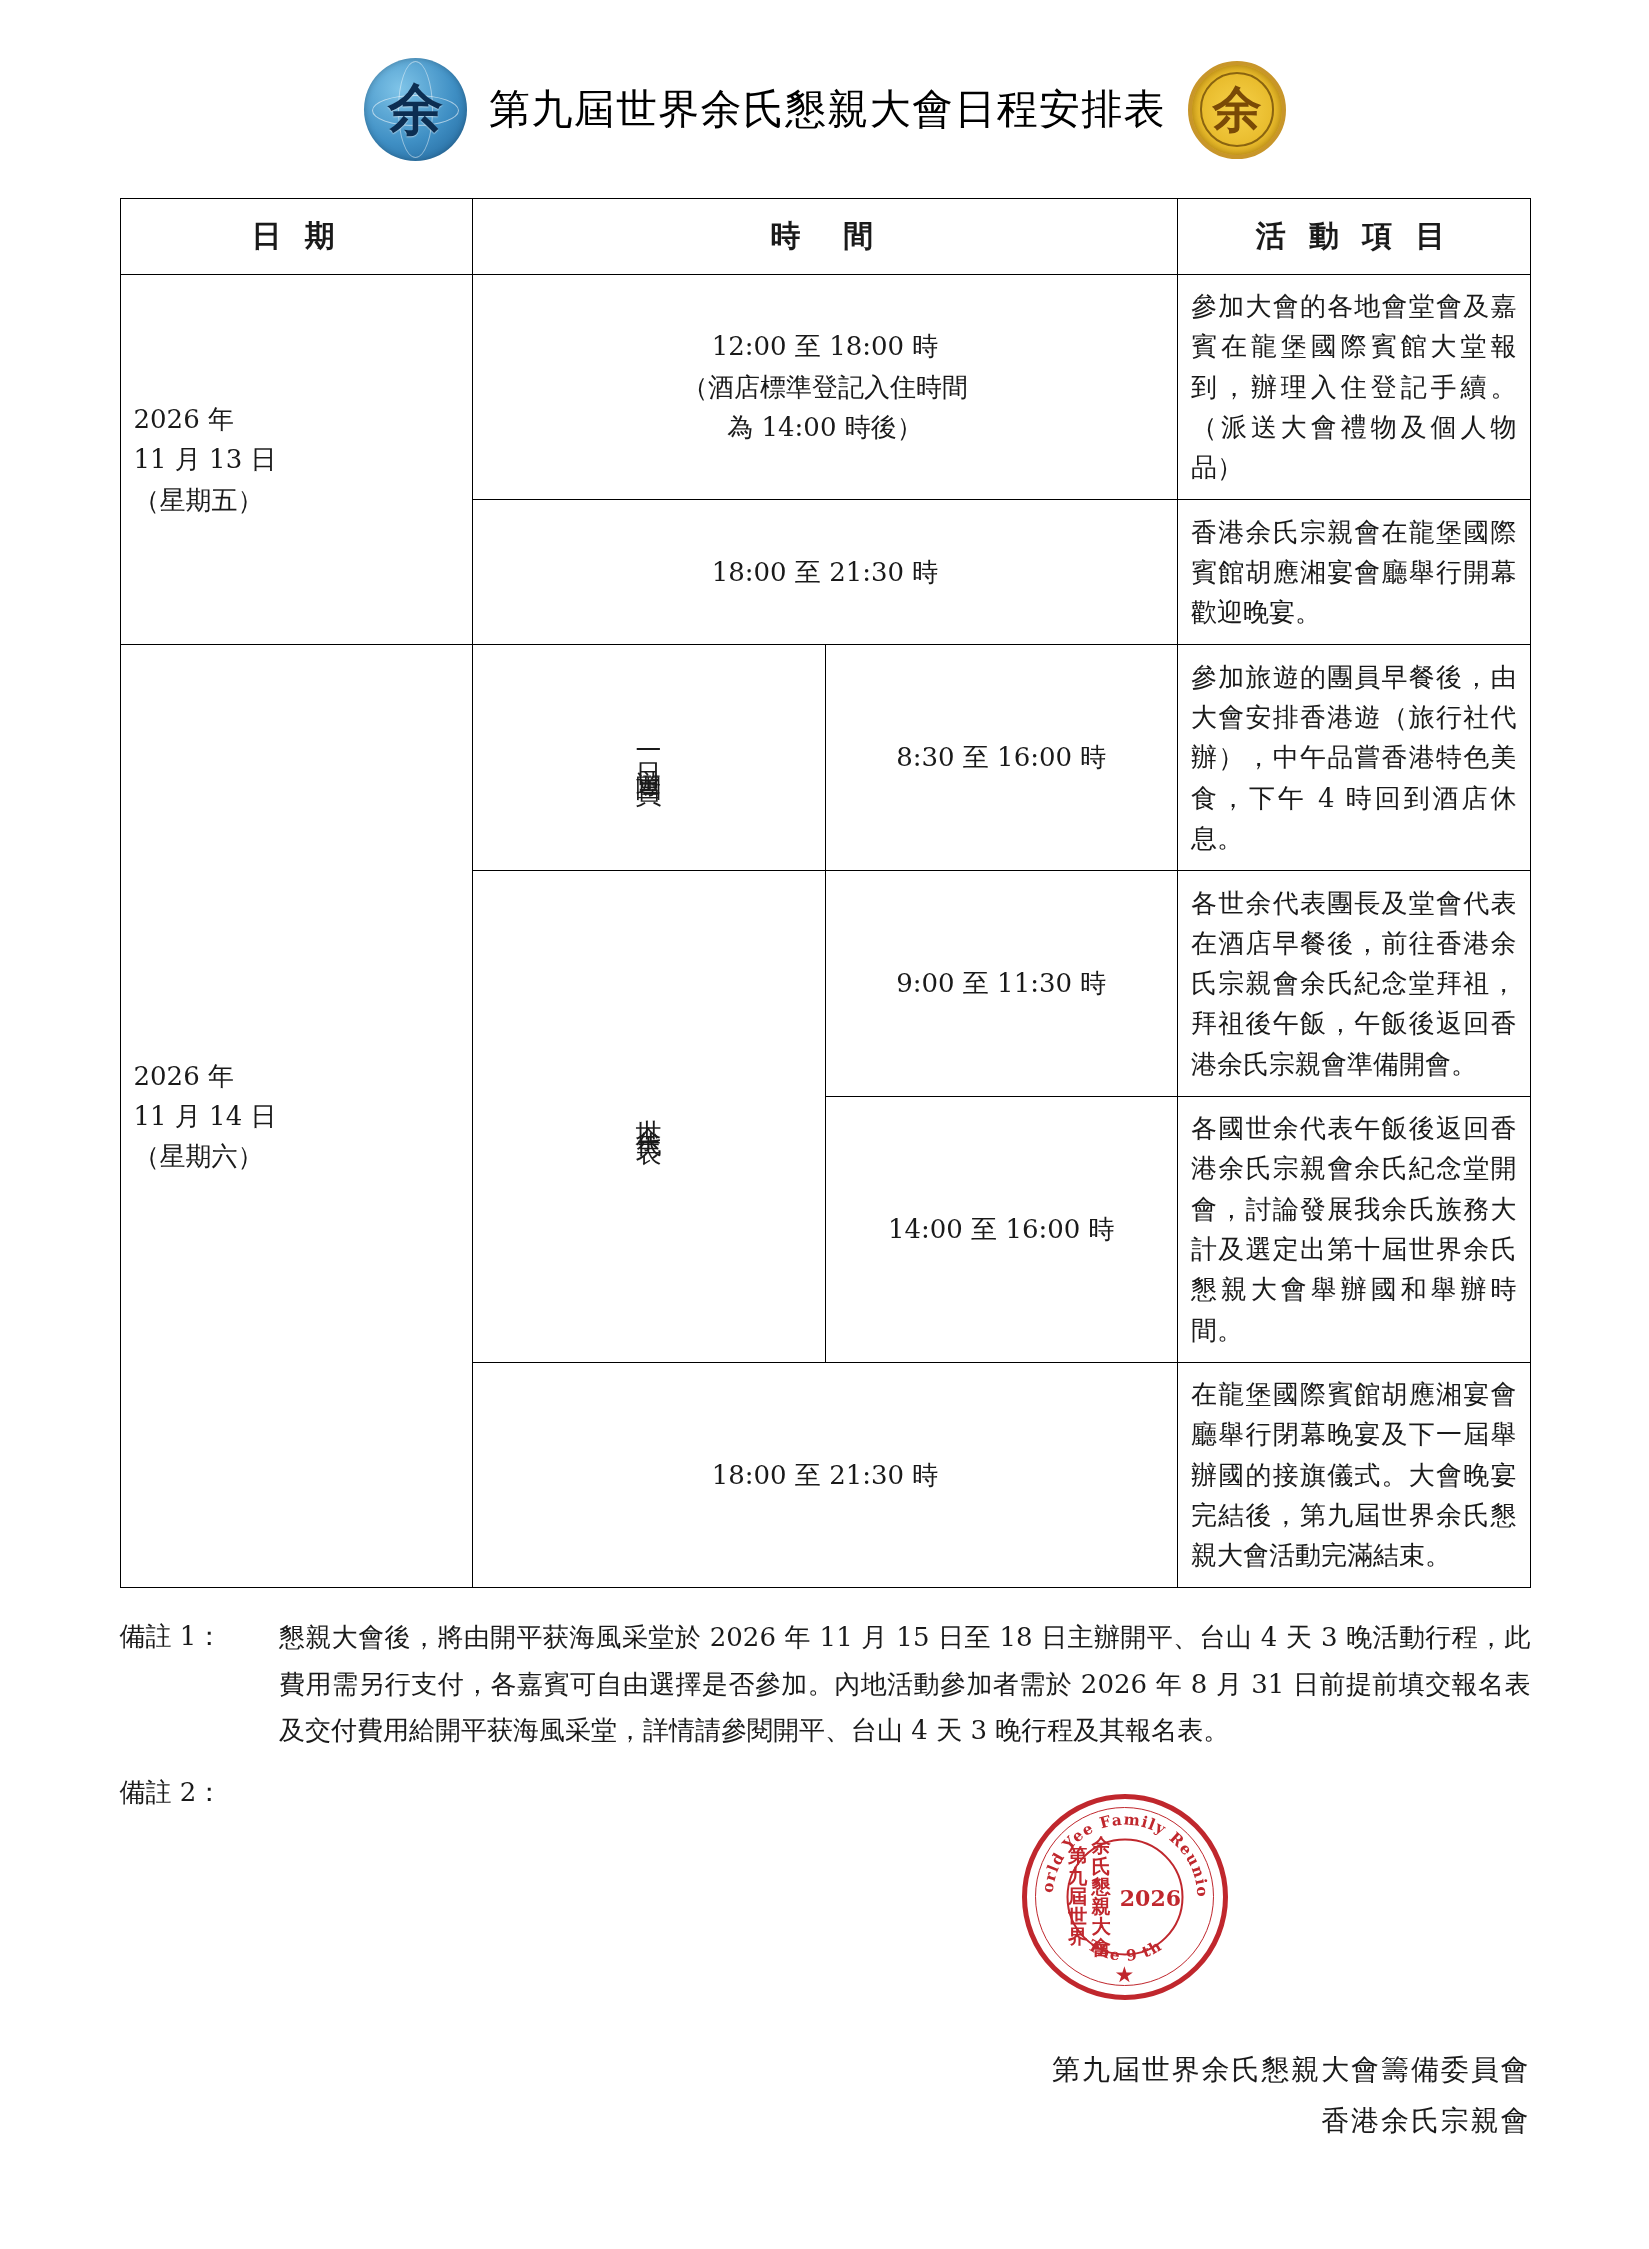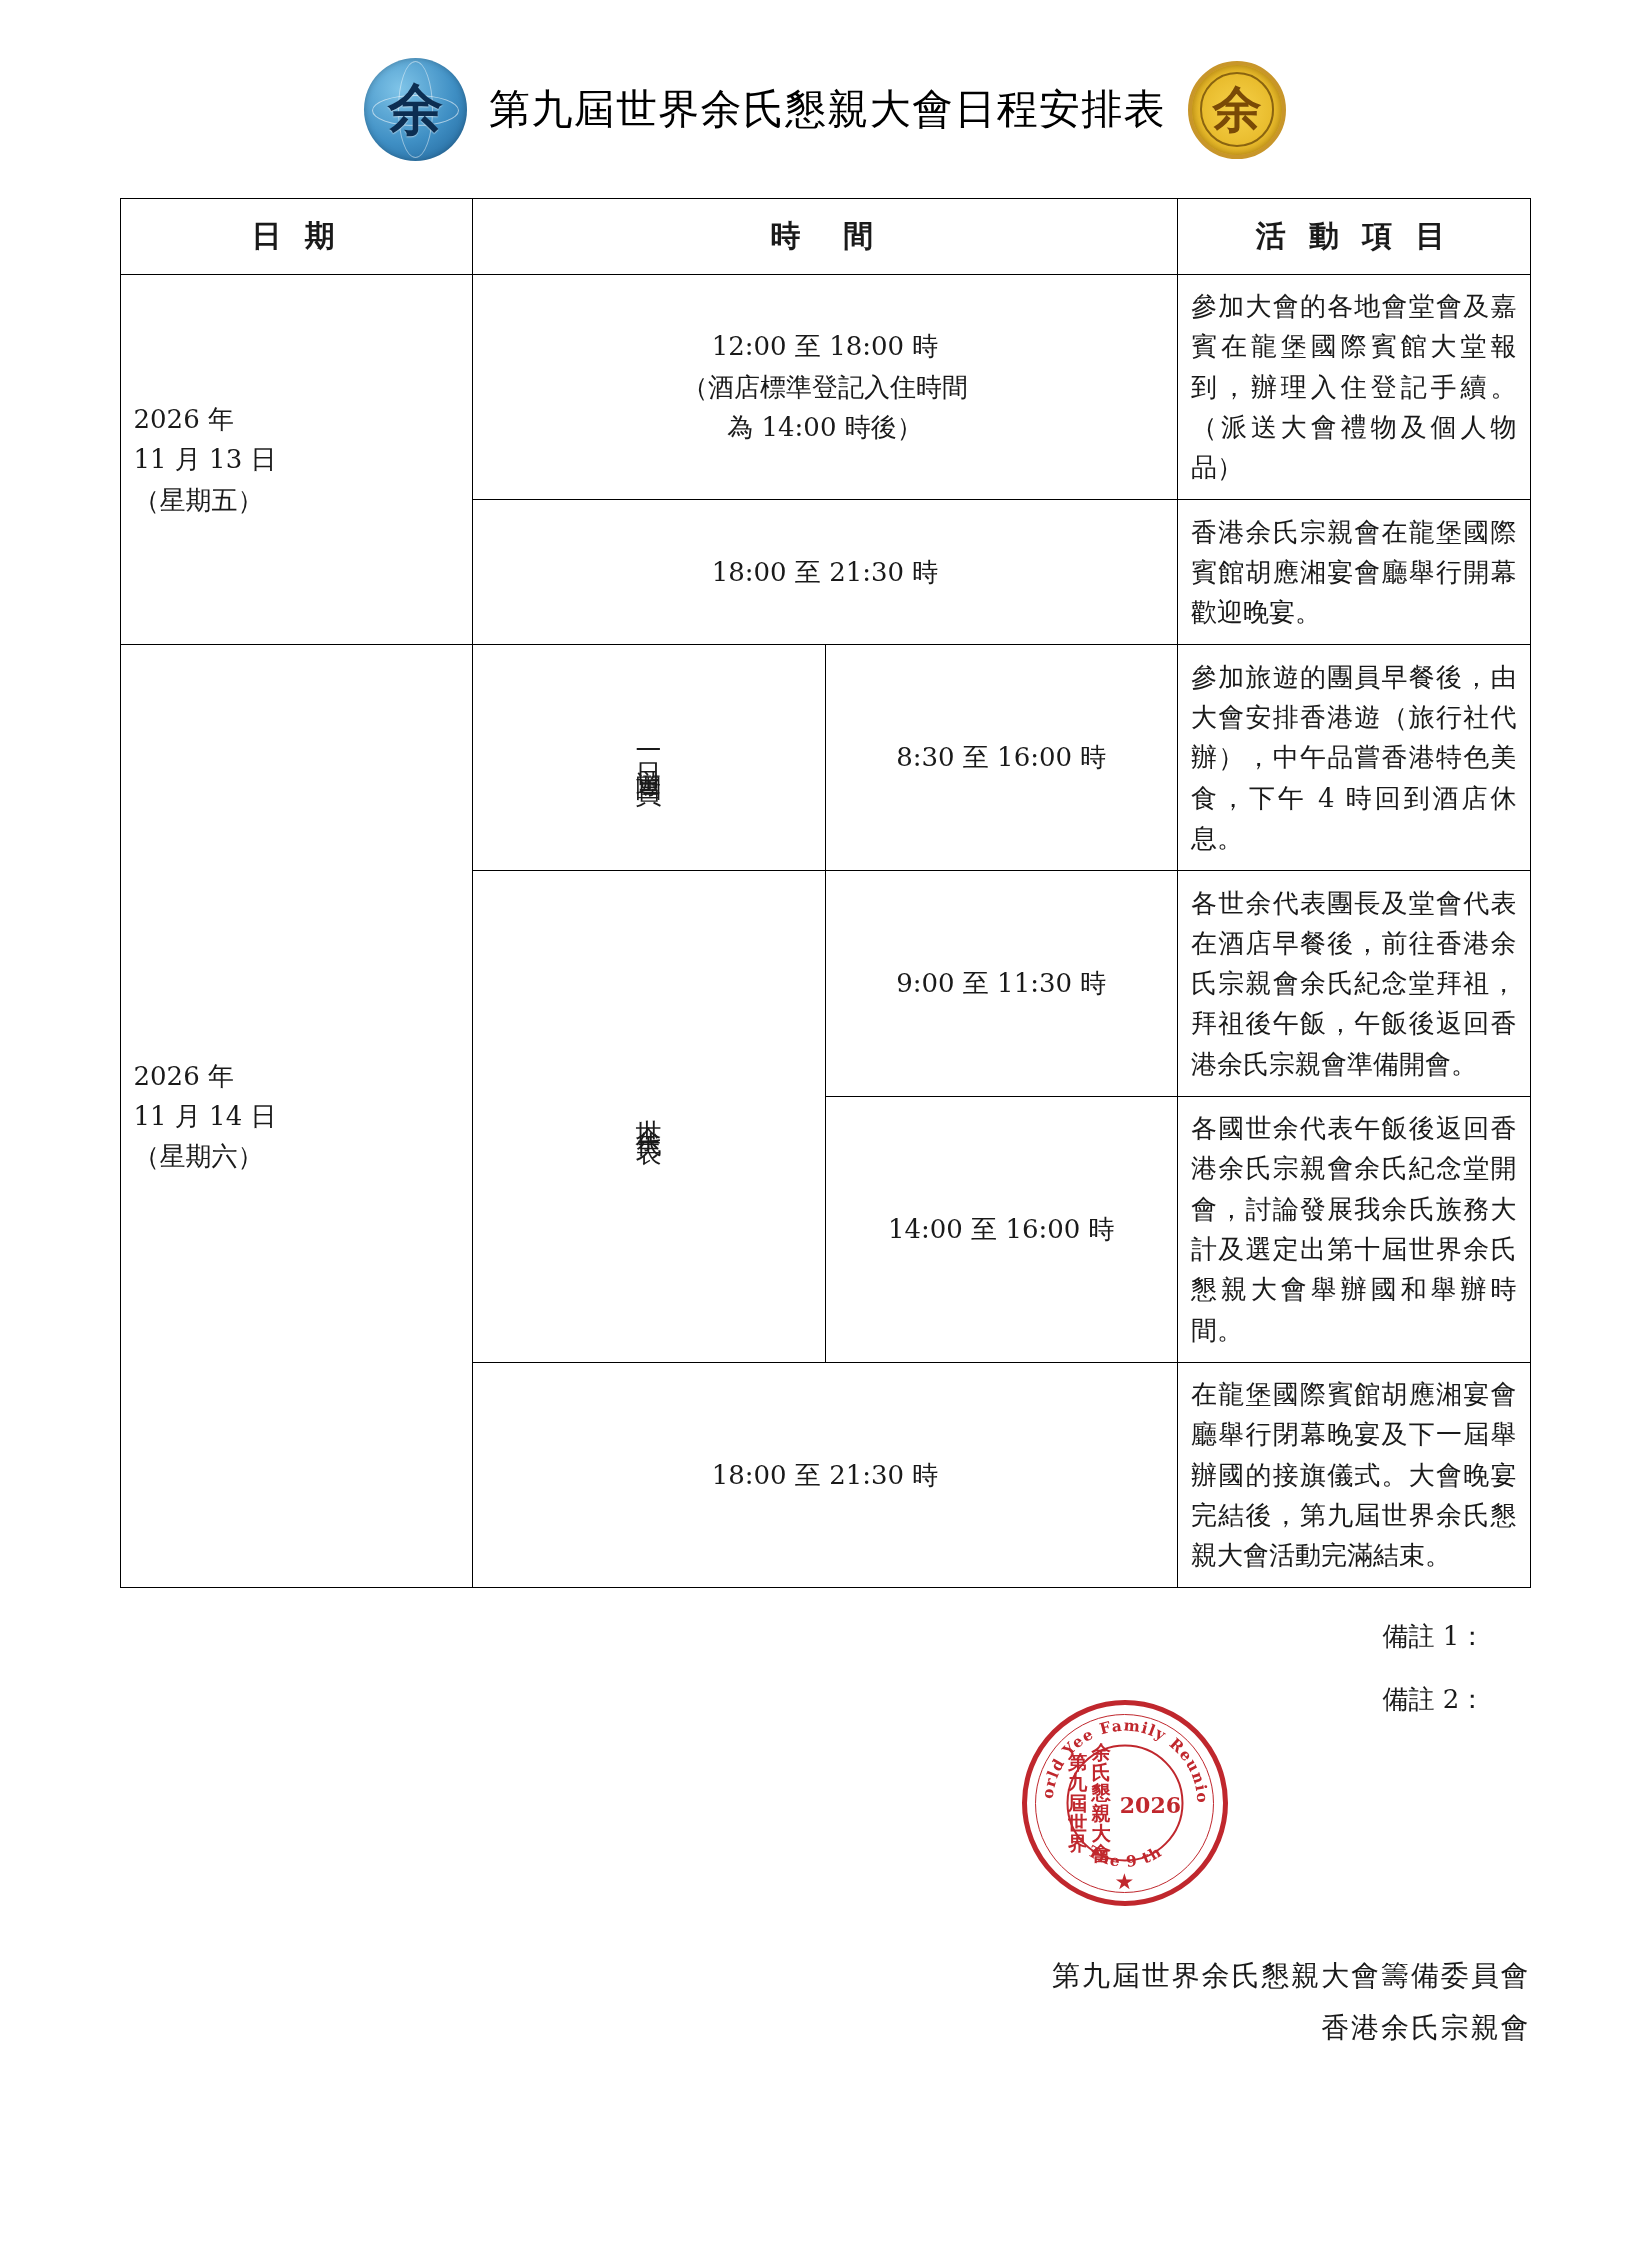--- a/index.html
+++ b/index.html
@@ -172,21 +172,20 @@
 
   
   .notes {
     width: 1411px;
     margin: 26px auto 0 auto;
   }
   .note-row {
     display: flex;
     align-items: flex-start;
     margin-bottom: 17px;
-    justify-content: flex-end;
   }
   .note-label {
     flex: 0 0 148px;
     font-size: 26px;
     line-height: 1.75;
     white-space: nowrap;
   }
   .note-body {
     flex: 1 1 auto;
     font-size: 26px;
@@ -367,20 +366,21 @@
           <div>18:00 至 21:30 時</div>
         </td>
         <td class="activity-cell">在龍堡國際賓館胡應湘宴會廳舉行閉幕晚宴及下一屆舉辦國的接旗儀式。大會晚宴完結後，第九屆世界余氏懇親大會活動完滿結束。</td>
       </tr>
     </tbody>
   </table>
 
   <div class="notes">
     <div class="note-row">
       <div class="note-label">備註 1：</div>
+      <div class="note-body">懇親大會後，將由開平获海風采堂於 2026 年 11 月 15 日至 18 日主辦開平、台山 4 天 3 晚活動行程，此費用需另行支付，各嘉賓可自由選擇是否參加。內地活動參加者需於 2026 年 8 月 31 日前提前填交報名表及交付費用給開平获海風采堂，詳情請參閱開平、台山 4 天 3 晚行程及其報名表。</div>
     </div>
     <div class="note-row">
       <div class="note-label">備註 2：</div>
     </div>
   </div>
 
   <div class="stamp-wrap">
     <div class="stamp">
       <svg class="stamp-arc" viewBox="0 0 320 320">
         <defs>

